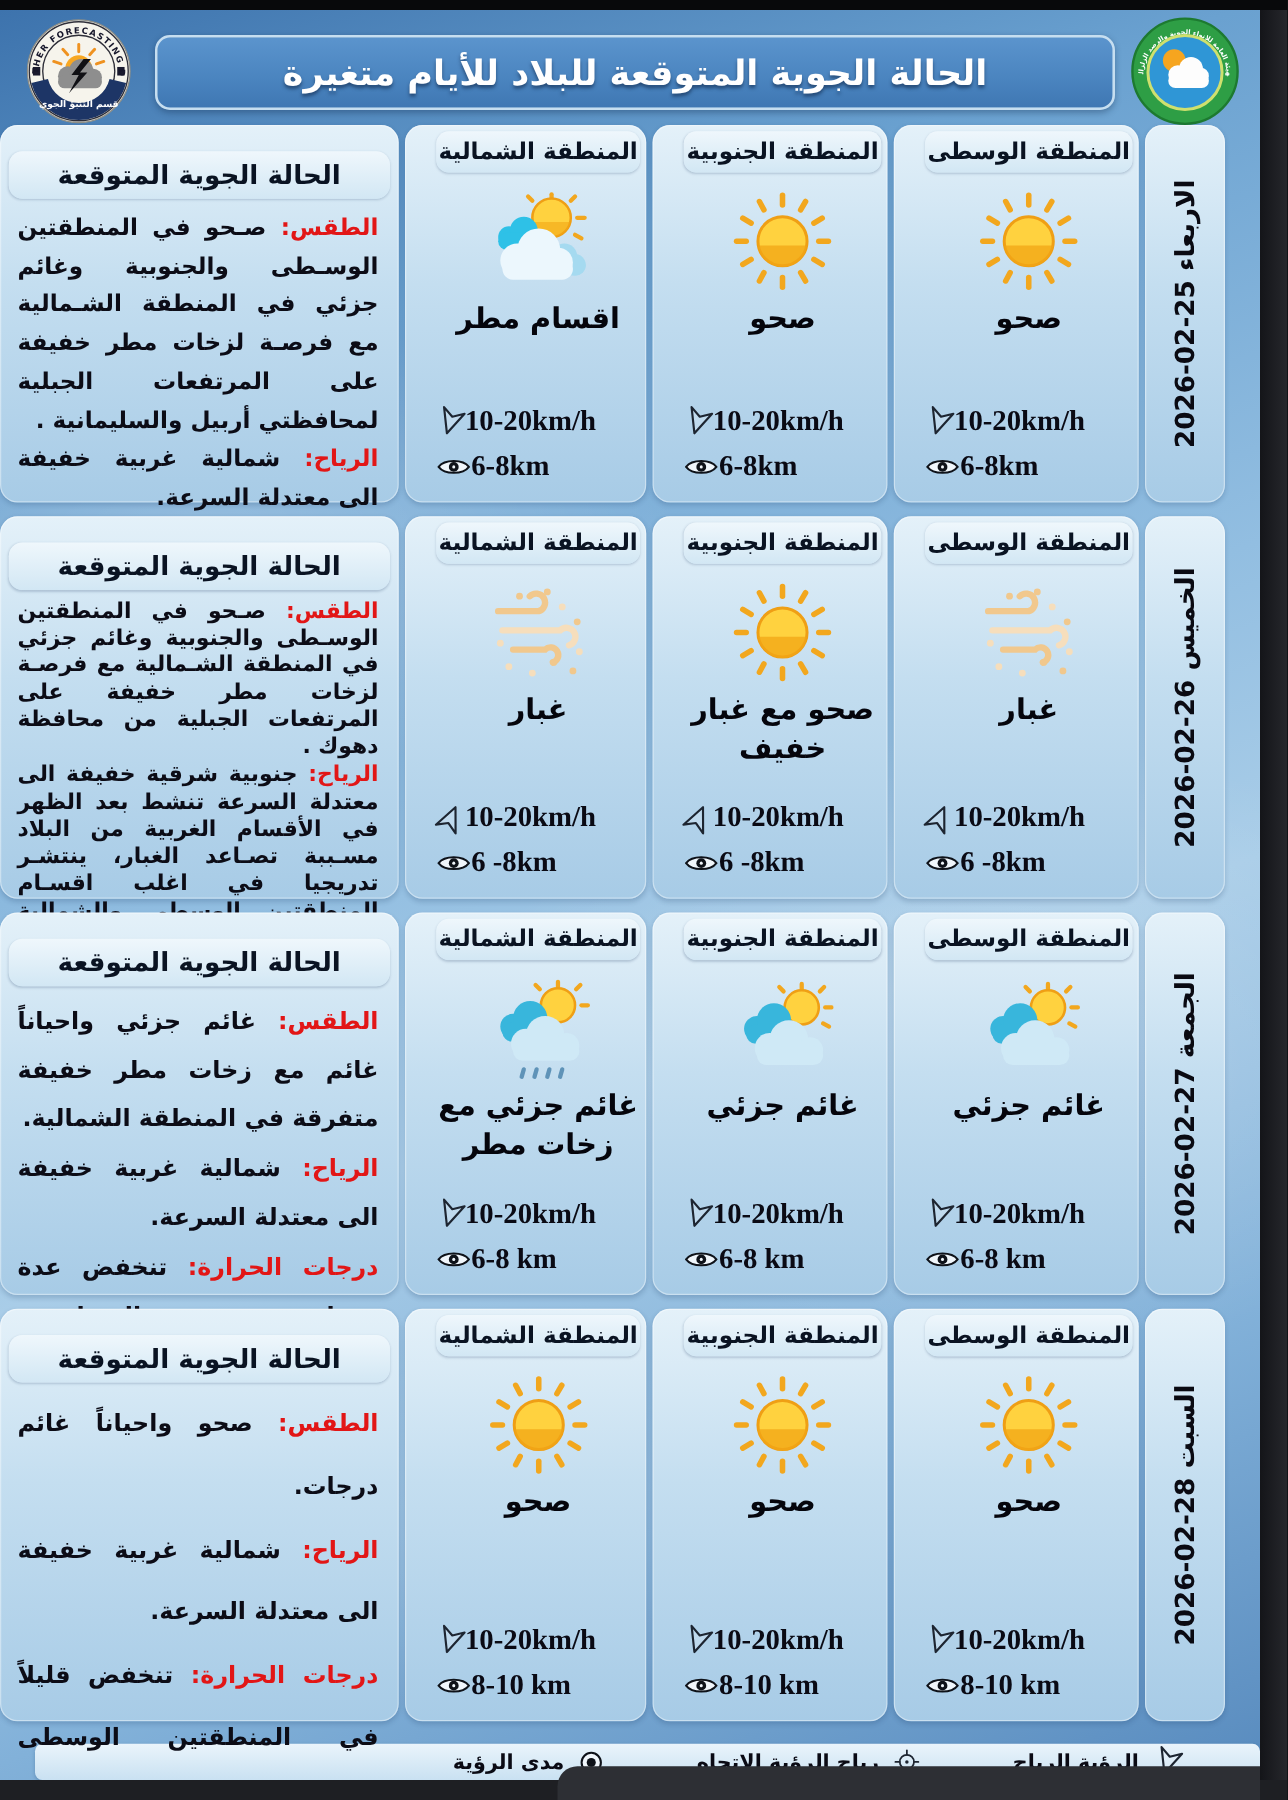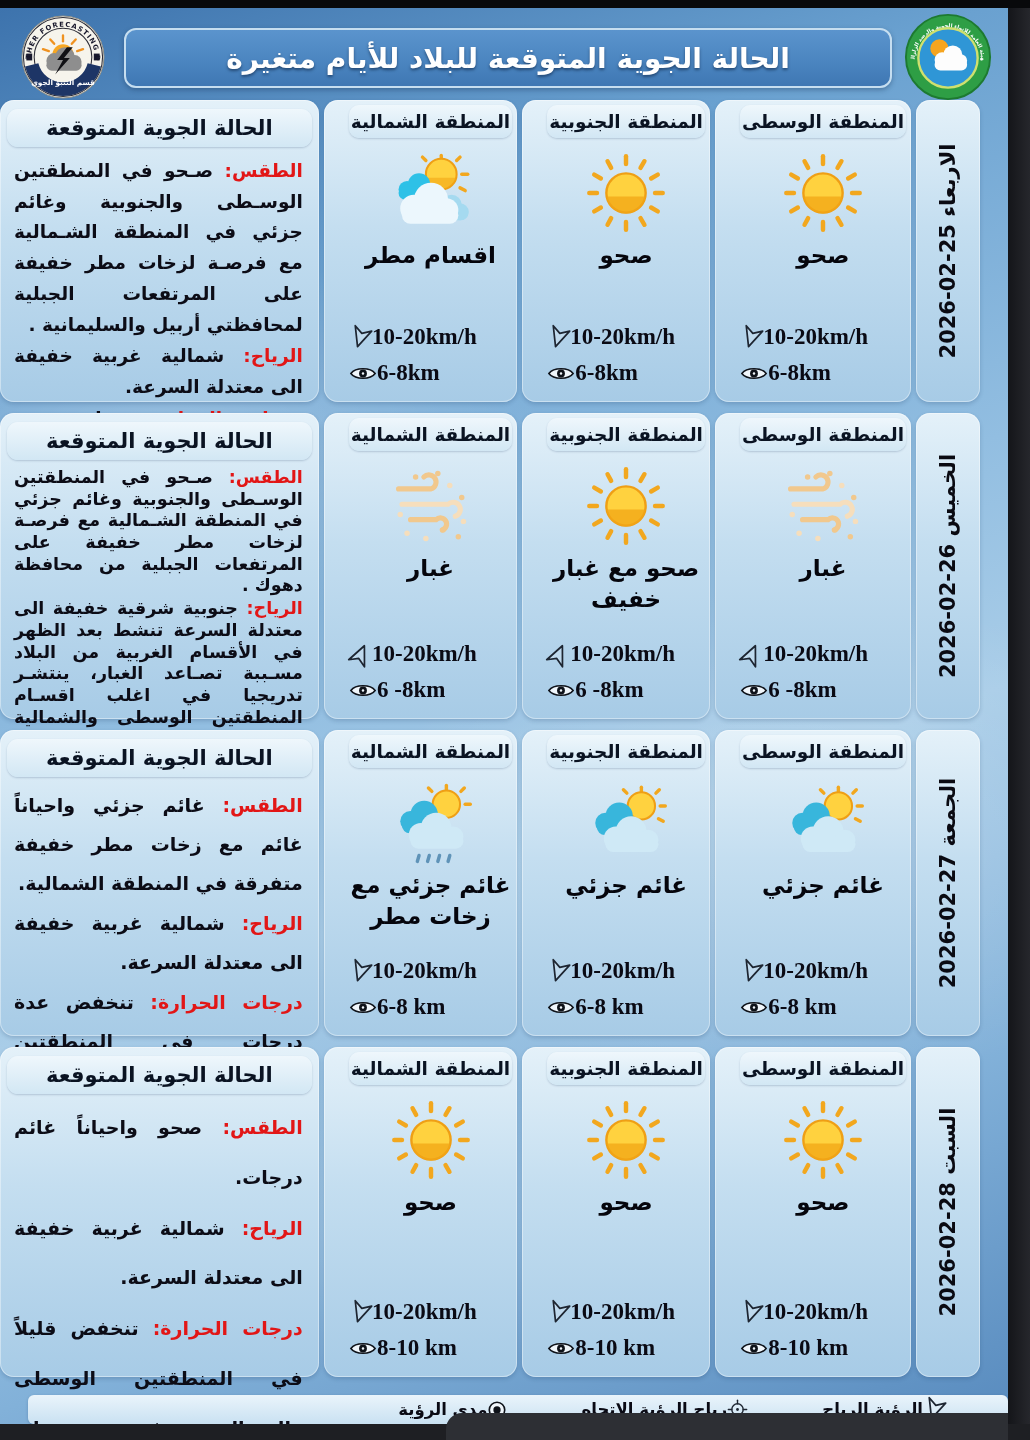--- a/index.html
+++ b/index.html
@@ -66,21 +66,21 @@
   .vrow.last{margin-bottom:16px;}
   .vrow .val{flex:1;text-align:left;font-family:"Liberation Serif","DejaVu Serif",serif;
     font-size:23px;font-weight:bold;color:#0a0a14;}
   .arr{width:23px;height:23px;flex:0 0 auto;}
   .a-dl use, .a-dl path{transform-origin:center;}
   .a-dl{transform:rotate(198deg);}
   .a-ur{transform:rotate(24deg);}
   .eyeic{width:28px;height:17px;flex:0 0 auto;}
 
   
-  .forecast{flex:1;display:flex;flex-direction:column;padding:4px 0 6px 0;}
+  .forecast{flex:1;display:flex;flex-direction:column;padding:16px 0 6px 0;}
   .fhead{
     margin:5px 7px 6px 7px;padding:7px 2px;border-radius:11px;text-align:center;
     background:linear-gradient(180deg,#eff7fc,#d2e7f4);
     box-shadow:0 1px 2px rgba(30,60,100,.22);
     font-size:21px;font-weight:bold;color:#0a1322;
   }
   .ftext{padding:2px 16px 0 14px;color:#0c0c16;font-weight:bold;text-align:justify;}
   .ftext p{margin:1px 0;}
   .lbl{color:#e21616;}
   .r1 .ftext{font-size:18.5px;line-height:1.66;}
@@ -89,21 +89,21 @@
   .r3 .ftext{font-size:19px;line-height:2.05;}
   .r4 .ftext{font-size:19px;line-height:2.62;}
 
   
   .legend{
     margin:18px 0 0 0;width:980px;height:29px;border-radius:6px;
     background:linear-gradient(180deg,#eaf4fb,#c9e1f2);
     box-shadow:0 1px 3px rgba(20,50,90,.25);
     display:flex;direction:rtl;align-items:center;gap:74px;padding:0 62px 0 0;box-sizing:border-box;
   }
-  .litem{display:flex;align-items:center;gap:0;font-size:16.5px;font-weight:bold;color:#0a0a14;}
+  .litem{display:flex;align-items:center;gap:12px;font-size:16.5px;font-weight:bold;color:#0a0a14;}
   .litem svg{flex:0 0 auto;}
 </style>
 </head>
 <body>
 
 <svg style="position:absolute;width:0;height:0" aria-hidden="true">
   <defs>
     <symbol id="sym-sun" viewBox="0 0 48 48">
       <g stroke="#f2a71e" stroke-width="2.6" stroke-linecap="round">
         <line x1="41" y1="24" x2="45.5" y2="24"></line>

